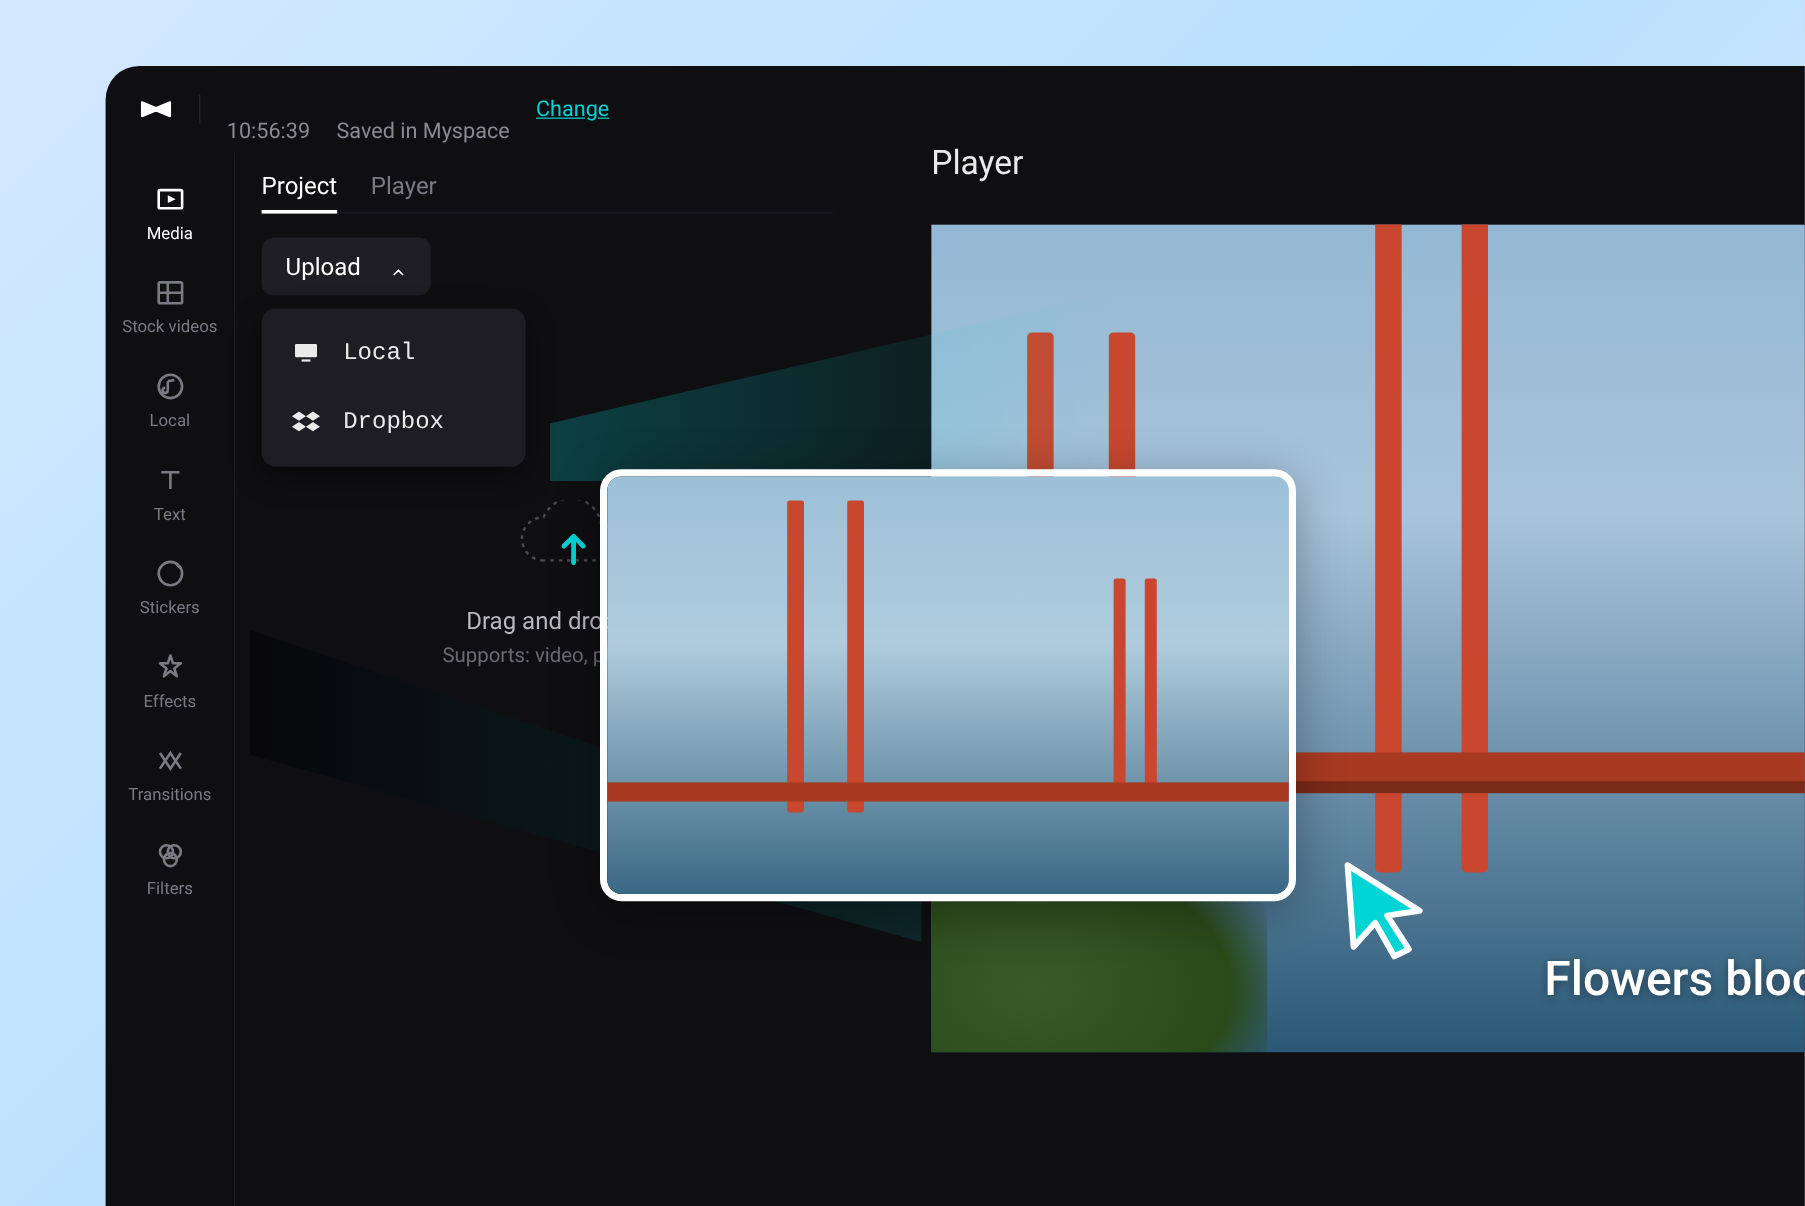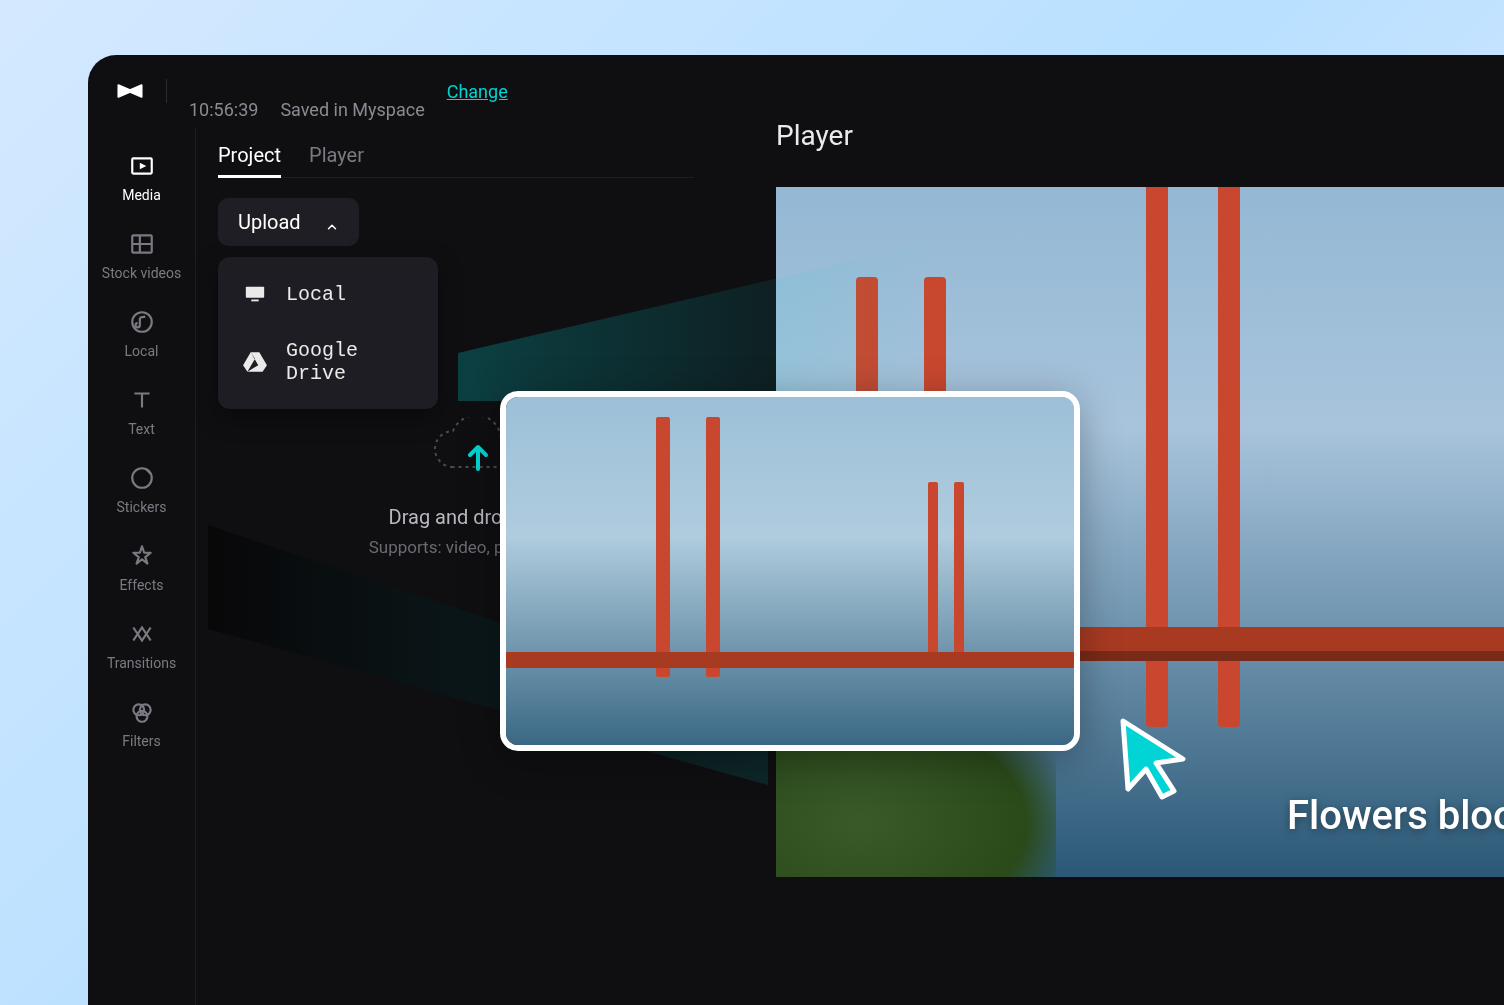--- a/index.html
+++ b/index.html
@@ -445,24 +445,24 @@
             <svg viewBox="0 0 24 24" width="26" height="22">
                 <rect x="2" y="4" width="20" height="12" rx="1" fill="#eaeaea"></rect>
                 <rect x="8" y="18" width="8" height="2" fill="#eaeaea"></rect>
               </svg>
           </span>
           <span>Local</span>
         </div>
         <div class="dropdown-item">
           <span class="dropdown-icon">
             <svg viewBox="0 0 24 24" width="26" height="26">
-                <path d="M8 3 L16 3 L23 15 L15 15 Z M8 3 L1 15 L5 21 L12 9 Z M15 15 L23 15 L19 21 L5 21 Z" fill="#eaeaea"></path>
+                <path d="M6 3 L12 7 L6 11 L0 7 Z M18 3 L24 7 L18 11 L12 7 Z M6 12 L12 16 L6 20 L0 16 Z M18 12 L24 16 L18 20 L12 16 Z" fill="#eaeaea" transform="scale(0.9) translate(1.3,1)"></path>
               </svg>
           </span>
-          <span>Google Drive</span>
+          <span>Dropbox</span>
         </div>
       </div>
 
       <div class="dropzone">
         <div class="cloud-icon">
           <svg viewBox="0 0 100 70" width="100" height="70">
             <path d="M25 50 a18 18 0 0 1 0 -36 a25 25 0 0 1 48 6 a15 15 0 0 1 2 30 H25" fill="none" stroke="#4a4a52" stroke-width="2" stroke-dasharray="3,4"></path>
             <path d="M50 52 V30 M42 38 L50 30 L58 38" fill="none" stroke="#00d4d4" stroke-width="4" stroke-linecap="round" stroke-linejoin="round"></path>
           </svg>
         </div>

